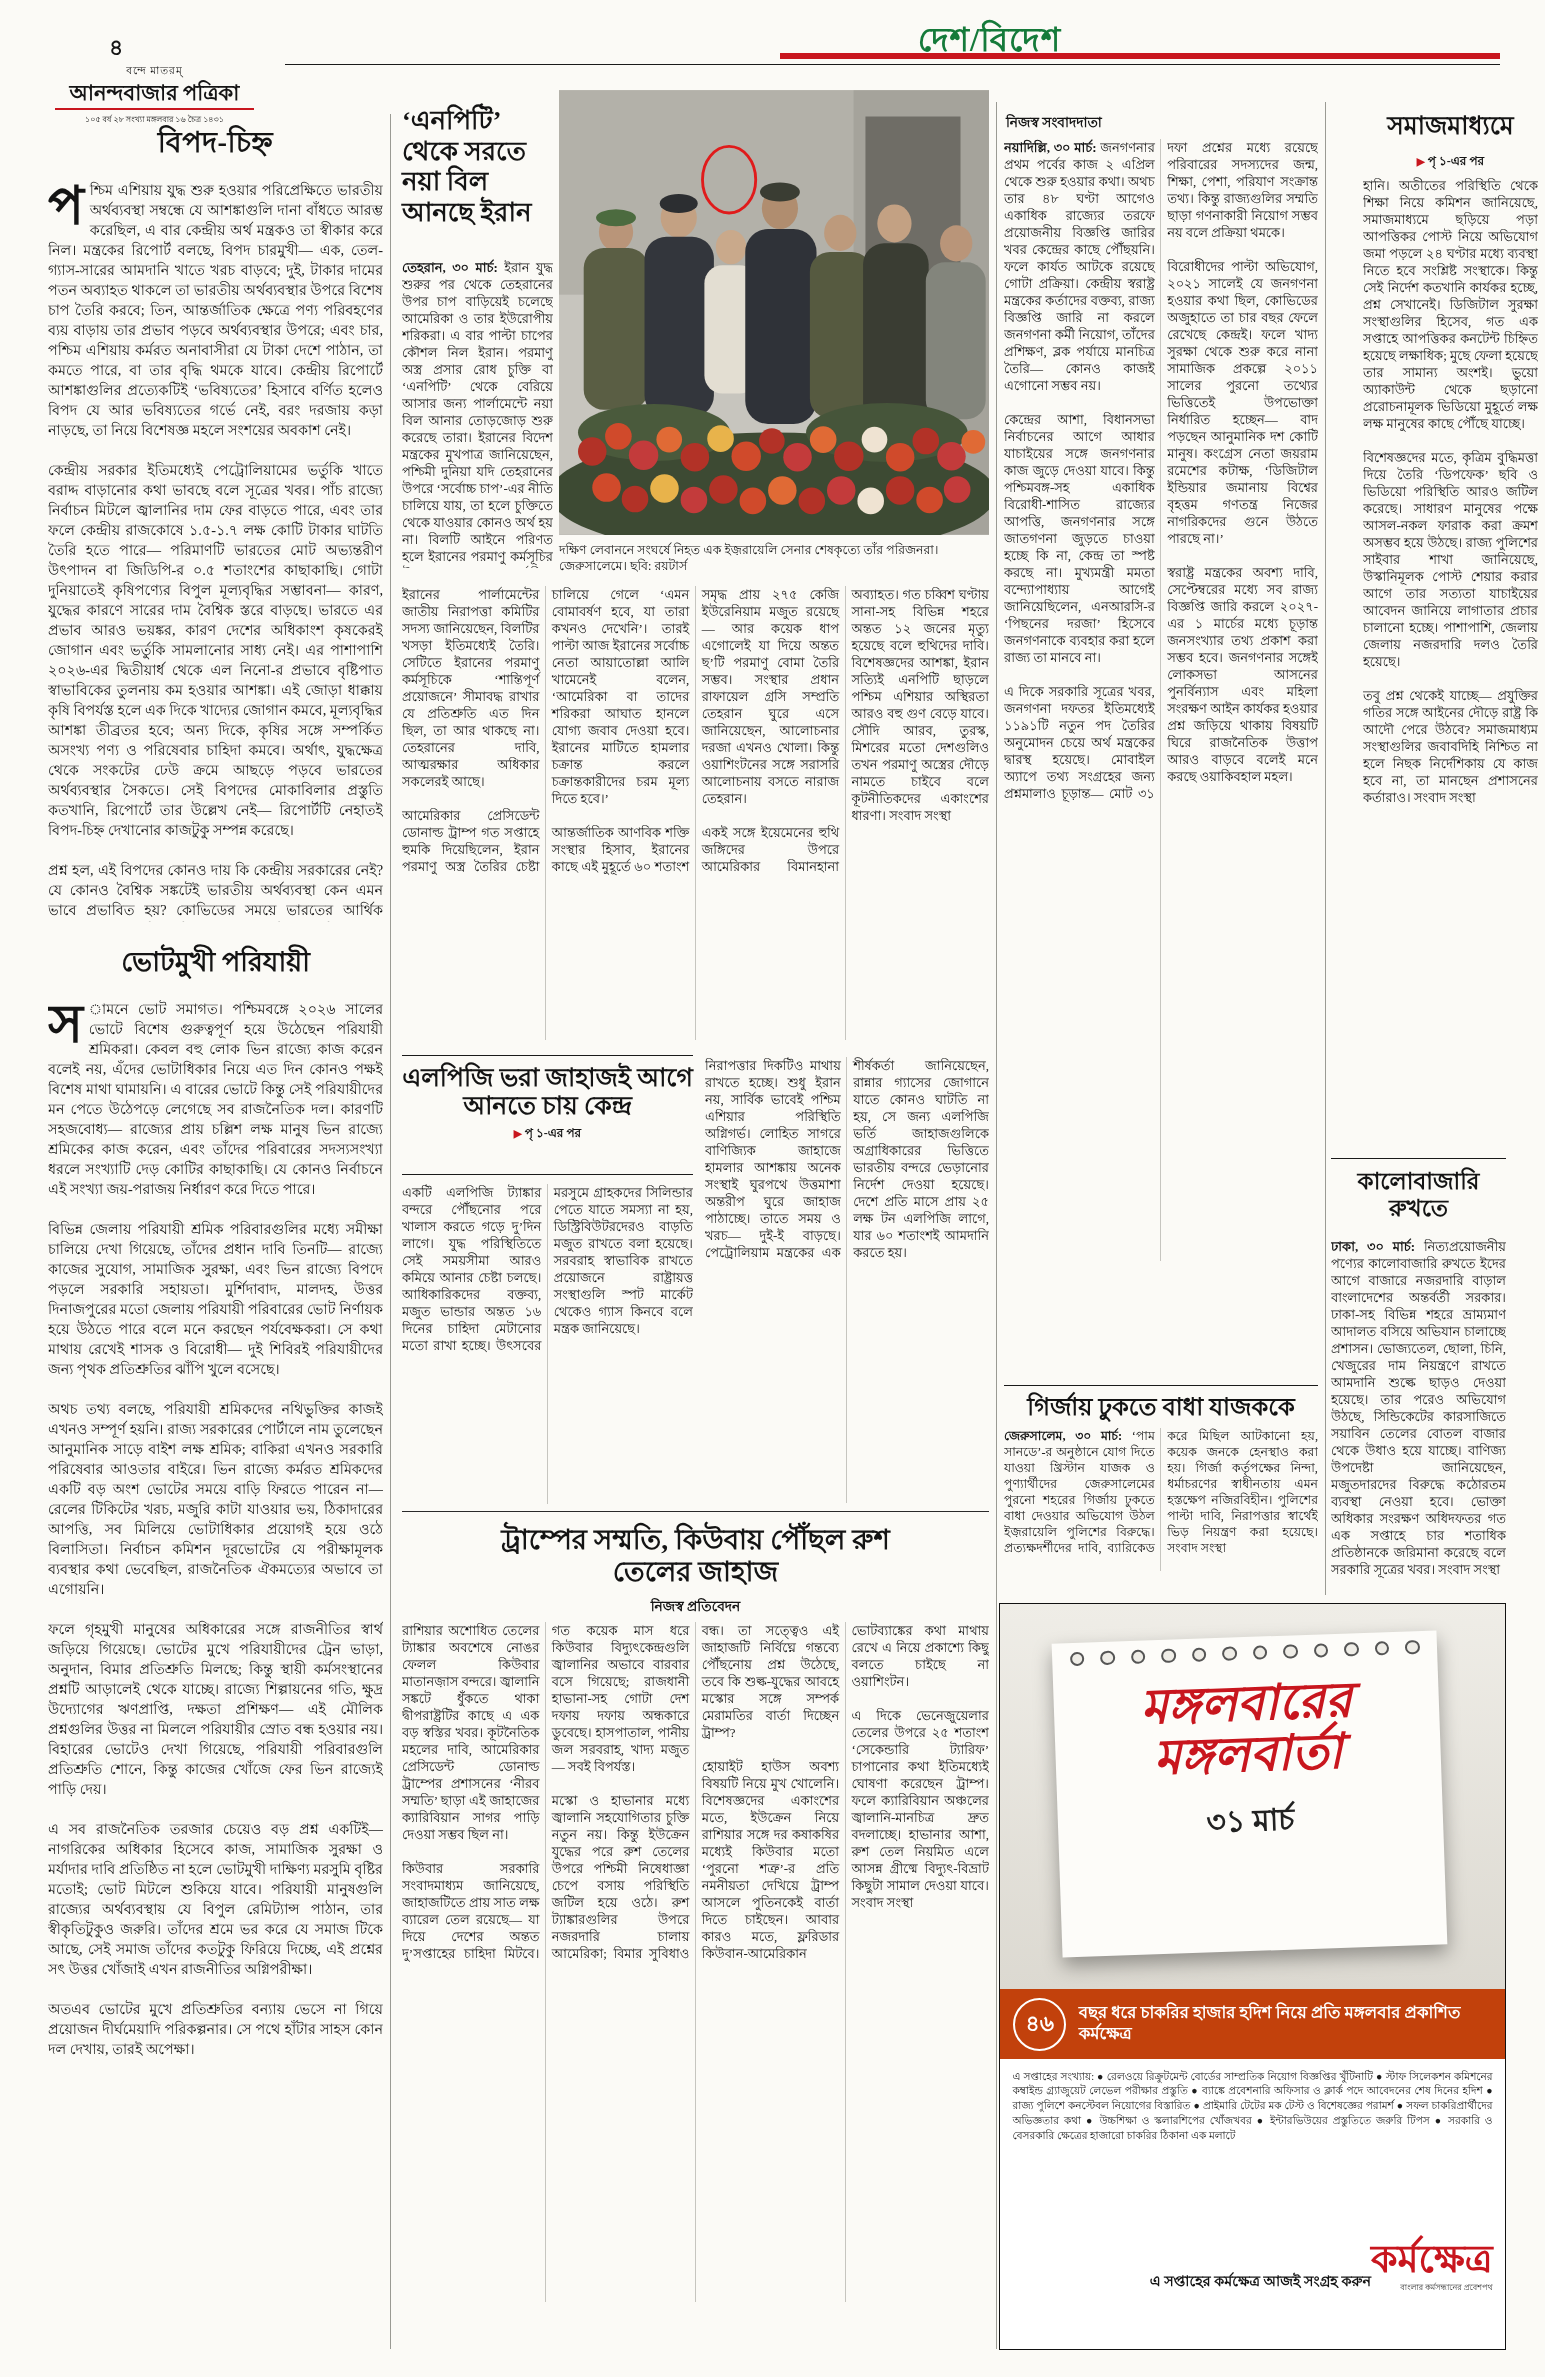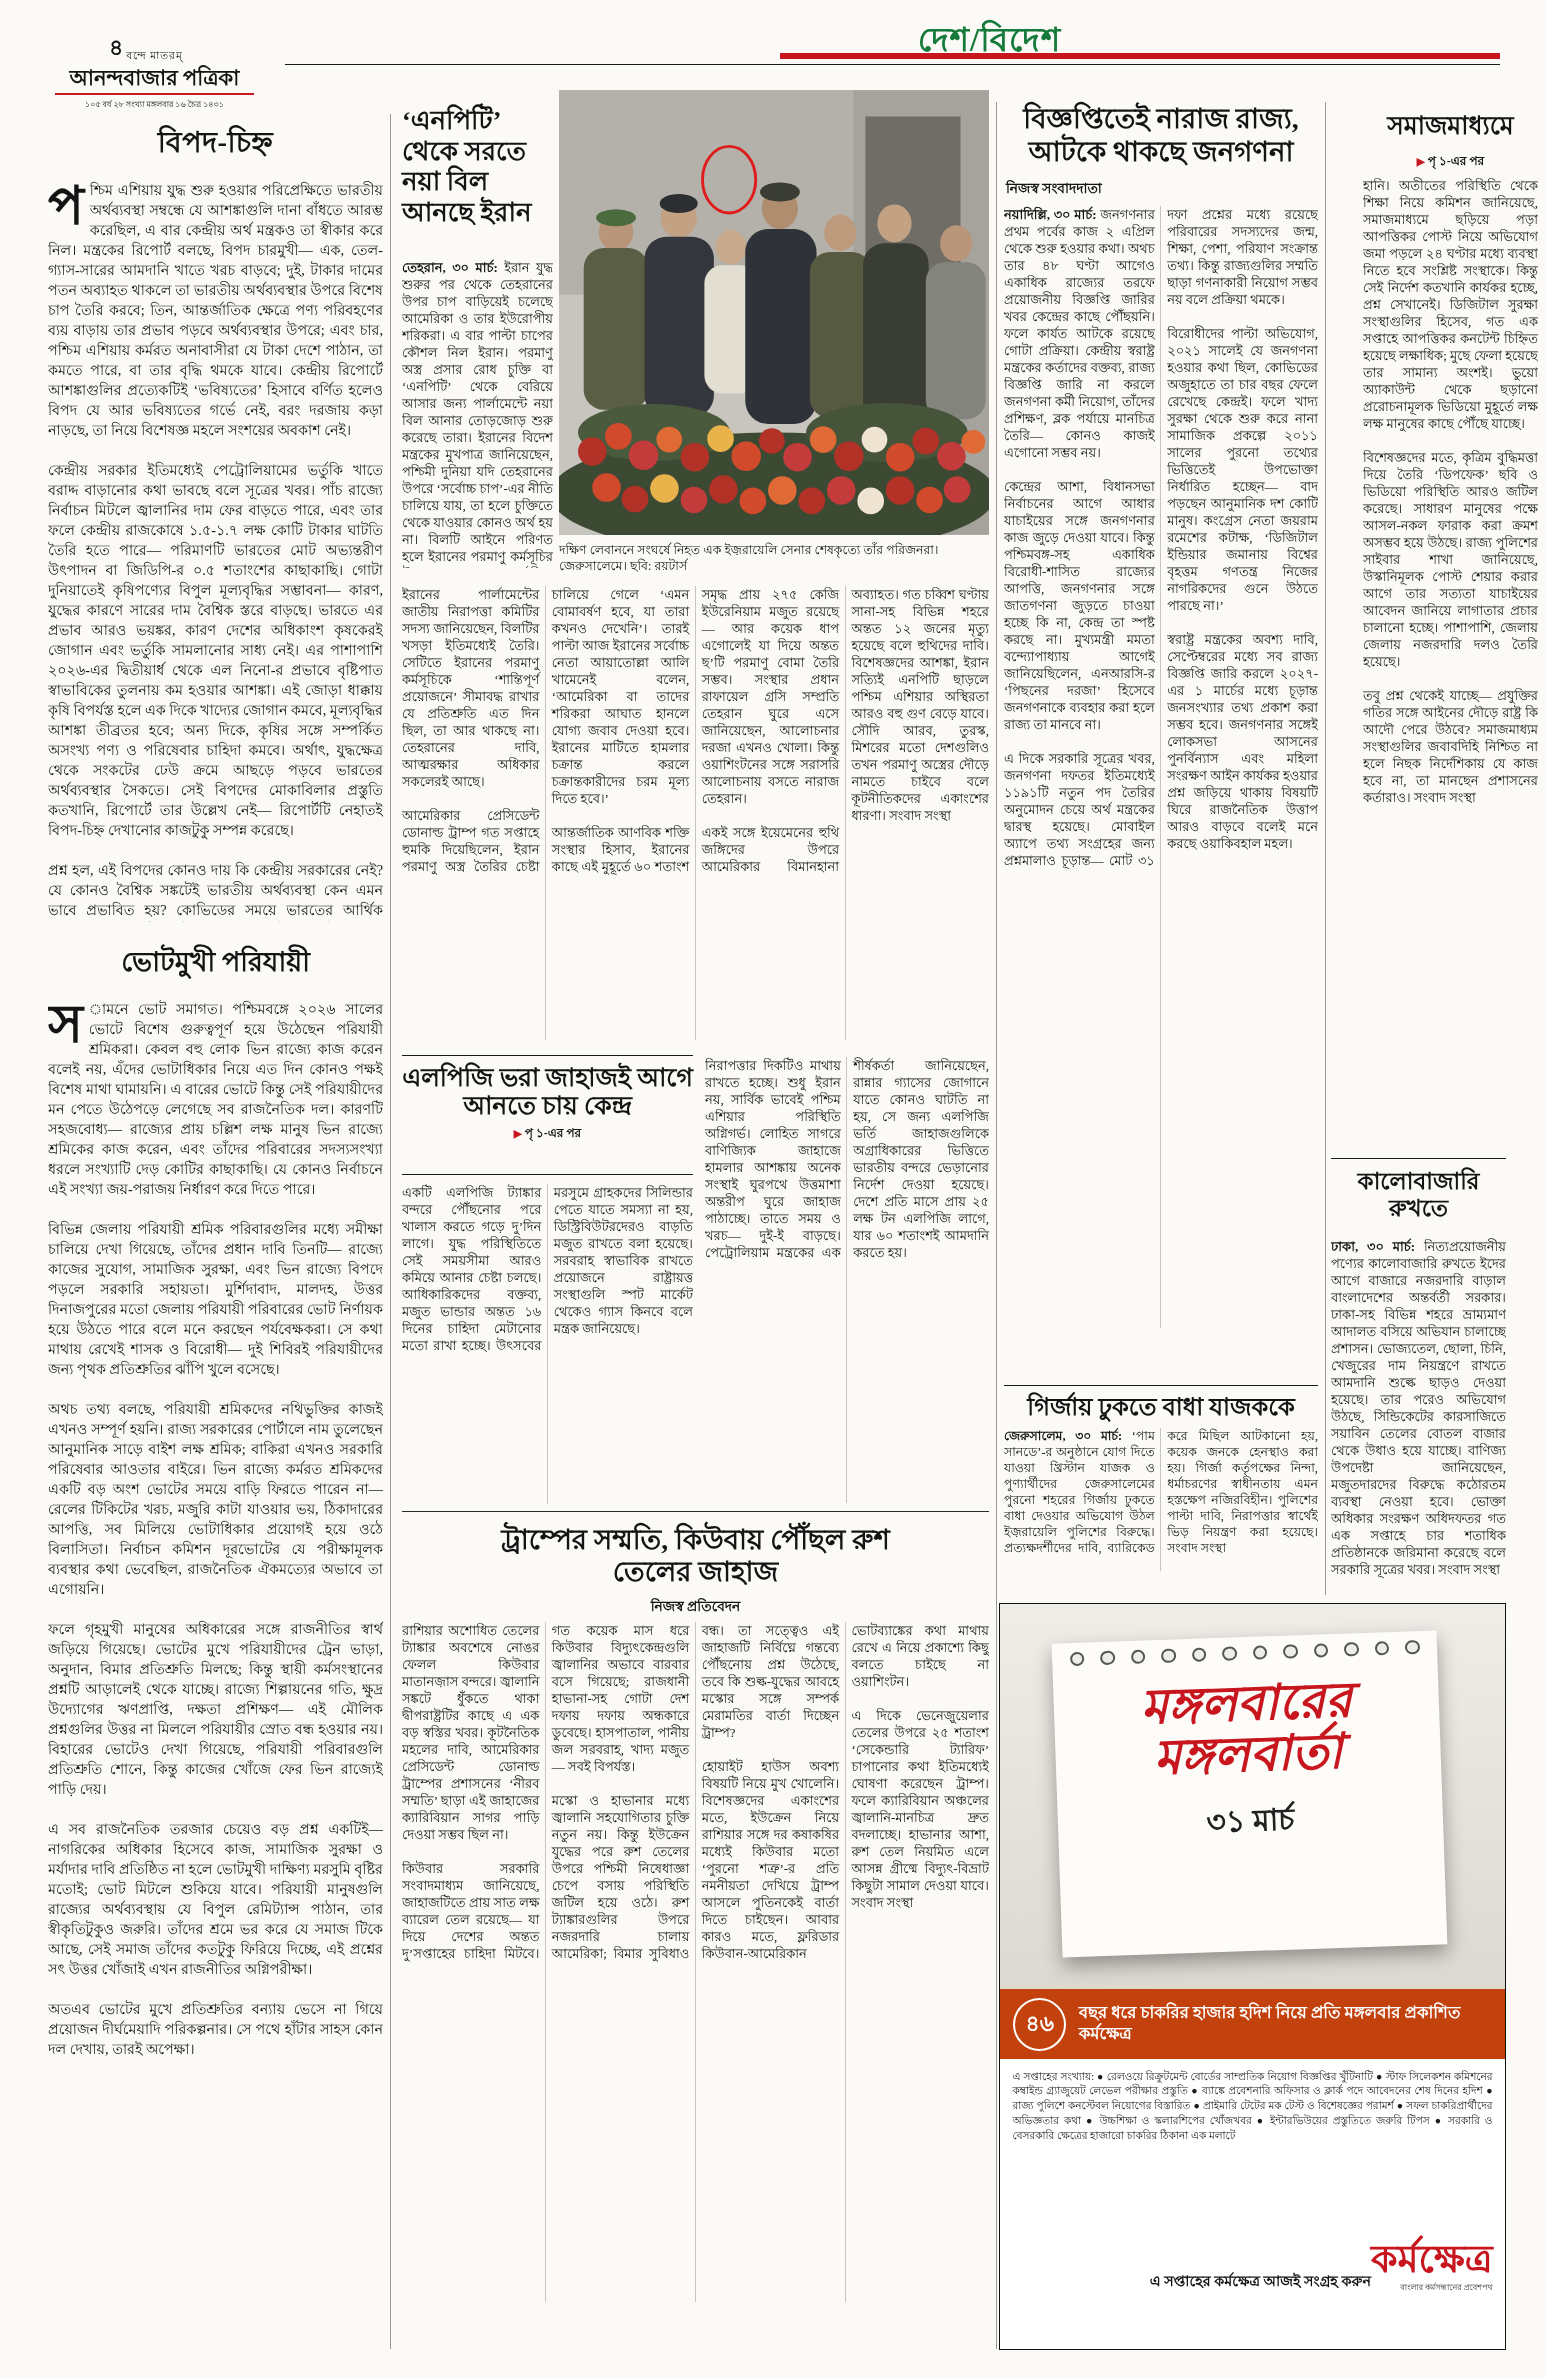--- a/index.html
+++ b/index.html
@@ -1,20 +1,20 @@
 <!DOCTYPE html>
 <html style="font-size:7.6px"><head>
 <meta charset="utf-8">
 <style>
   html,body{margin:0;padding:0;background:#6e6e6e;}
   #page{position:relative;width:1545px;height:2389px;background:#fbfaf6;color:#141414;
         font-family:"Liberation Serif", serif;overflow:hidden;}
   
   #pageno{position:absolute;left:109px;top:29.5px;font-size:22px;font-weight:bold;}
-  #masthead{position:absolute;left:50px;top:48px;width:209px;text-align:center;}
+  #masthead{position:absolute;left:50px;top:63px;width:209px;text-align:center;}
   #masthead .motto{font-size:10.5px;letter-spacing:1px;}
   #masthead .title{font-size:21px;font-weight:bold;line-height:1.05;margin-top:1.9px;}
   #masthead .redrule{height:2.4px;background:#c8161e;margin:3.8px 4.8px 2.9px 4.8px;}
   #masthead .edition{font-size:8px;}
   #toprule{position:absolute;left:285px;top:64px;width:1215px;height:1px;background:#1a1a1a;}
   #sectionbar{position:absolute;left:780px;top:53px;width:720px;height:5.7px;background:#c8161e;}
   #sectiontitle{position:absolute;left:785px;top:14.3px;width:409px;text-align:center;
                 font-size:33px;font-weight:bold;color:#157a3a;letter-spacing:1px;}
   
   .vr{position:absolute;width:0.5px;background:#9a9a93;}
@@ -230,21 +230,20 @@
 কিউবার সরকারি সংবাদমাধ্যম জানিয়েছে, জাহাজটিতে প্রায় সাত লক্ষ ব্যারেল তেল রয়েছে— যা দিয়ে দেশের অন্তত দু’সপ্তাহের চাহিদা মিটবে। গত কয়েক মাস ধরে কিউবার বিদ্যুৎকেন্দ্রগুলি জ্বালানির অভাবে বারবার বসে গিয়েছে; রাজধানী হাভানা-সহ গোটা দেশ দফায় দফায় অন্ধকারে ডুবেছে। হাসপাতাল, পানীয় জল সরবরাহ, খাদ্য মজুত— সবই বিপর্যস্ত।
 
 মস্কো ও হাভানার মধ্যে জ্বালানি সহযোগিতার চুক্তি নতুন নয়। কিন্তু ইউক্রেন যুদ্ধের পরে রুশ তেলের উপরে পশ্চিমী নিষেধাজ্ঞা চেপে বসায় পরিস্থিতি জটিল হয়ে ওঠে। রুশ ট্যাঙ্কারগুলির উপরে নজরদারি চালায় আমেরিকা; বিমার সুবিধাও বন্ধ। তা সত্ত্বেও এই জাহাজটি নির্বিঘ্নে গন্তব্যে পৌঁছনোয় প্রশ্ন উঠেছে, তবে কি শুল্ক-যুদ্ধের আবহে মস্কোর সঙ্গে সম্পর্ক মেরামতির বার্তা দিচ্ছেন ট্রাম্প?
 
 হোয়াইট হাউস অবশ্য বিষয়টি নিয়ে মুখ খোলেনি। বিশেষজ্ঞদের একাংশের মতে, ইউক্রেন নিয়ে রাশিয়ার সঙ্গে দর কষাকষির মধ্যেই কিউবার মতো ‘পুরনো শত্রু’-র প্রতি নমনীয়তা দেখিয়ে ট্রাম্প আসলে পুতিনকেই বার্তা দিতে চাইছেন। আবার কারও মতে, ফ্লরিডার কিউবান-আমেরিকান ভোটব্যাঙ্কের কথা মাথায় রেখে এ নিয়ে প্রকাশ্যে কিছু বলতে চাইছে না ওয়াশিংটন।
 
 এ দিকে ভেনেজ়ুয়েলার তেলের উপরে ২৫ শতাংশ ‘সেকেন্ডারি ট্যারিফ’ চাপানোর কথা ইতিমধ্যেই ঘোষণা করেছেন ট্রাম্প। ফলে ক্যারিবিয়ান অঞ্চলের জ্বালানি-মানচিত্র দ্রুত বদলাচ্ছে। হাভানার আশা, রুশ তেল নিয়মিত এলে আসন্ন গ্রীষ্মে বিদ্যুৎ-বিভ্রাট কিছুটা সামাল দেওয়া যাবে। সংবাদ সংস্থা</div>
   </div>
 
   <div id="census">
-    <div class="hl">বিজ্ঞপ্তিতেই নারাজ রাজ্য, আটকে থাকছে জনগণনা</div>
     <div class="byl">নিজস্ব সংবাদদাতা</div>
     <div class="body btxt"><span class="dl">নয়াদিল্লি, ৩০ মার্চ:</span><span> জনগণনার প্রথম পর্বের কাজ ২ এপ্রিল থেকে শুরু হওয়ার কথা। অথচ তার ৪৮ ঘণ্টা আগেও একাধিক রাজ্যের তরফে প্রয়োজনীয় বিজ্ঞপ্তি জারির খবর কেন্দ্রের কাছে পৌঁছয়নি। ফলে কার্যত আটকে রয়েছে গোটা প্রক্রিয়া। কেন্দ্রীয় স্বরাষ্ট্র মন্ত্রকের কর্তাদের বক্তব্য, রাজ্য বিজ্ঞপ্তি জারি না করলে জনগণনা কর্মী নিয়োগ, তাঁদের প্রশিক্ষণ, ব্লক পর্যায়ে মানচিত্র তৈরি— কোনও কাজই এগোনো সম্ভব নয়।
 
 কেন্দ্রের আশা, বিধানসভা নির্বাচনের আগে আধার যাচাইয়ের সঙ্গে জনগণনার কাজ জুড়ে দেওয়া যাবে। কিন্তু পশ্চিমবঙ্গ-সহ একাধিক বিরোধী-শাসিত রাজ্যের আপত্তি, জনগণনার সঙ্গে জাতগণনা জুড়তে চাওয়া হচ্ছে কি না, কেন্দ্র তা স্পষ্ট করছে না। মুখ্যমন্ত্রী মমতা বন্দ্যোপাধ্যায় আগেই জানিয়েছিলেন, এনআরসি-র ‘পিছনের দরজা’ হিসেবে জনগণনাকে ব্যবহার করা হলে রাজ্য তা মানবে না।
 
 এ দিকে সরকারি সূত্রের খবর, জনগণনা দফতর ইতিমধ্যেই ১১৯১টি নতুন পদ তৈরির অনুমোদন চেয়ে অর্থ মন্ত্রকের দ্বারস্থ হয়েছে। মোবাইল অ্যাপে তথ্য সংগ্রহের জন্য প্রশ্নমালাও চূড়ান্ত— মোট ৩১ দফা প্রশ্নের মধ্যে রয়েছে পরিবারের সদস্যদের জন্ম, শিক্ষা, পেশা, পরিযাণ সংক্রান্ত তথ্য। কিন্তু রাজ্যগুলির সম্মতি ছাড়া গণনাকারী নিয়োগ সম্ভব নয় বলে প্রক্রিয়া থমকে।
 
 বিরোধীদের পাল্টা অভিযোগ, ২০২১ সালেই যে জনগণনা হওয়ার কথা ছিল, কোভিডের অজুহাতে তা চার বছর ফেলে রেখেছে কেন্দ্রই। ফলে খাদ্য সুরক্ষা থেকে শুরু করে নানা সামাজিক প্রকল্পে ২০১১ সালের পুরনো তথ্যের ভিত্তিতেই উপভোক্তা নির্ধারিত হচ্ছেন— বাদ পড়ছেন আনুমানিক দশ কোটি মানুষ। কংগ্রেস নেতা জয়রাম রমেশের কটাক্ষ, ‘ডিজিটাল ইন্ডিয়ার জমানায় বিশ্বের বৃহত্তম গণতন্ত্র নিজের নাগরিকদের গুনে উঠতে পারছে না।’
 
 স্বরাষ্ট্র মন্ত্রকের অবশ্য দাবি, সেপ্টেম্বরের মধ্যে সব রাজ্য বিজ্ঞপ্তি জারি করলে ২০২৭-এর ১ মার্চের মধ্যে চূড়ান্ত জনসংখ্যার তথ্য প্রকাশ করা সম্ভব হবে। জনগণনার সঙ্গেই লোকসভা আসনের পুনর্বিন্যাস এবং মহিলা সংরক্ষণ আইন কার্যকর হওয়ার প্রশ্ন জড়িয়ে থাকায় বিষয়টি ঘিরে রাজনৈতিক উত্তাপ আরও বাড়বে বলেই মনে করছে ওয়াকিবহাল মহল।</span></div>

